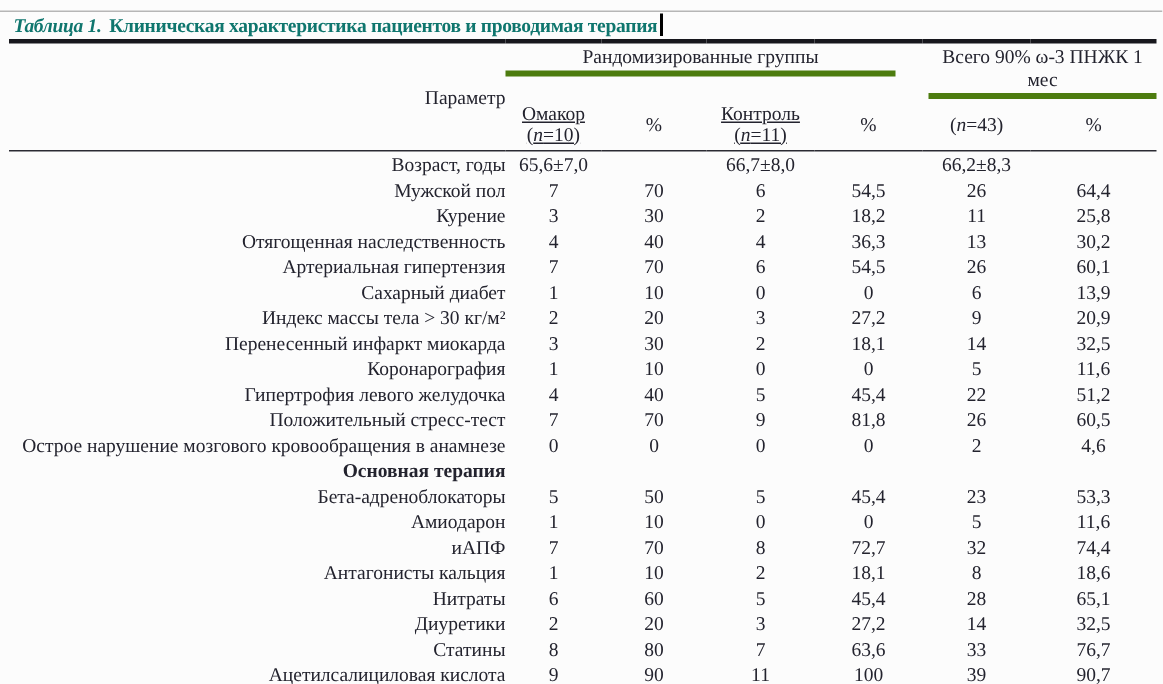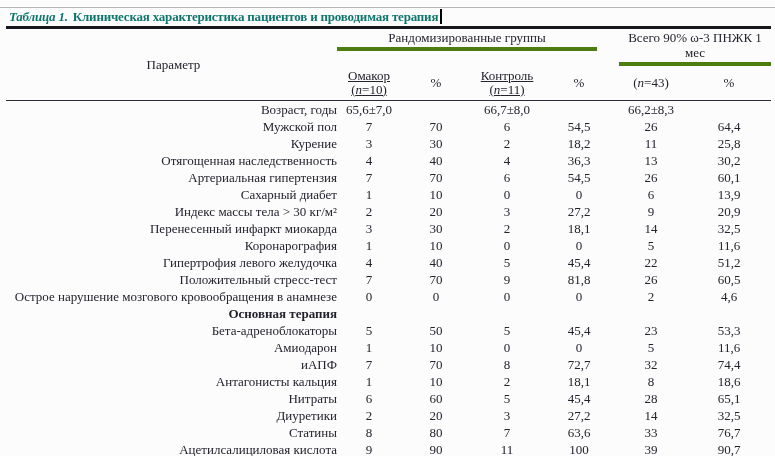--- a/index.html
+++ b/index.html
@@ -45,21 +45,21 @@
 
   th { font-weight: 400; padding: 0; }
   .group-h { vertical-align: top; height: 18px; }
   .group-line {
     display: block; text-align: center;
     padding: 1px 0 2px; line-height: 15px;
     border-bottom: 4px solid #4d7c0f;
   }
   .g1 { margin-right: 18px; }
   .g2 { margin-left: 4px; }
-  .param-h { text-align: center; vertical-align: middle; padding-left: 4px; }
+  .param-h { text-align: right; vertical-align: middle; padding-left: 4px; }
   .hdr-b { border-bottom: 1px solid #2b2b33; }
   .sub-h { text-align: center; vertical-align: middle; height: 29px; padding: 2px 0 3px; line-height: 14px; }
   .sub-h .l1, .sub-h .l2 { display: block; text-decoration: underline; }
 
   tbody td { height: 17px; line-height: 17px; padding: 0; }
   td.param { text-align: right; padding-left: 4px; white-space: nowrap; overflow: hidden; }
   td.val { text-align: center; }
   tr.section td.param { font-weight: 700; margin-left: 24px; }
   i { font-style: italic; }
 </style>

